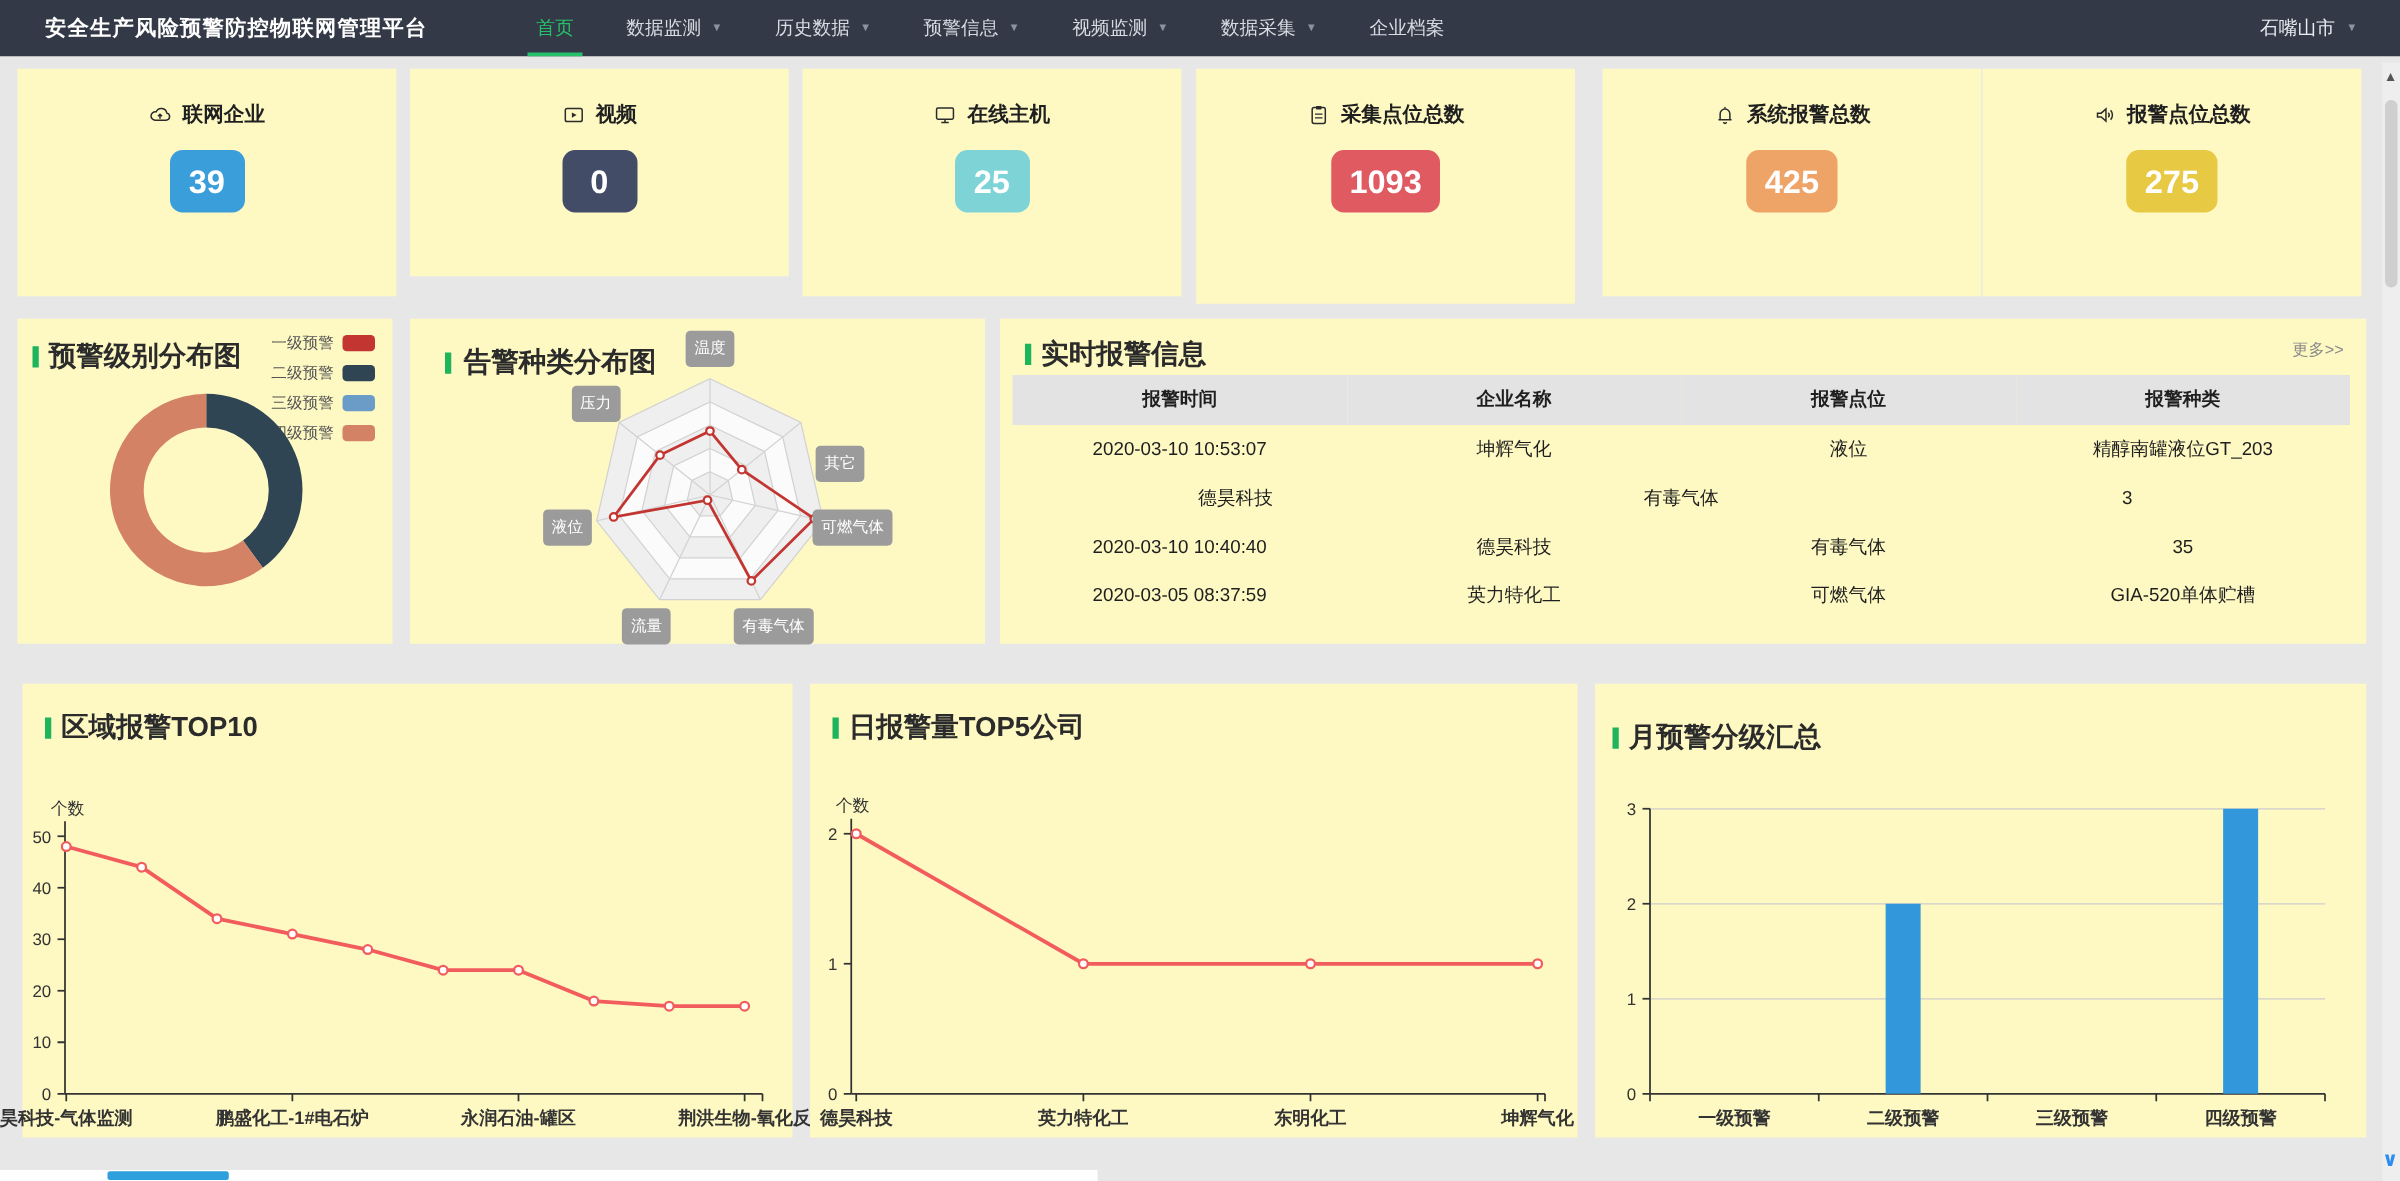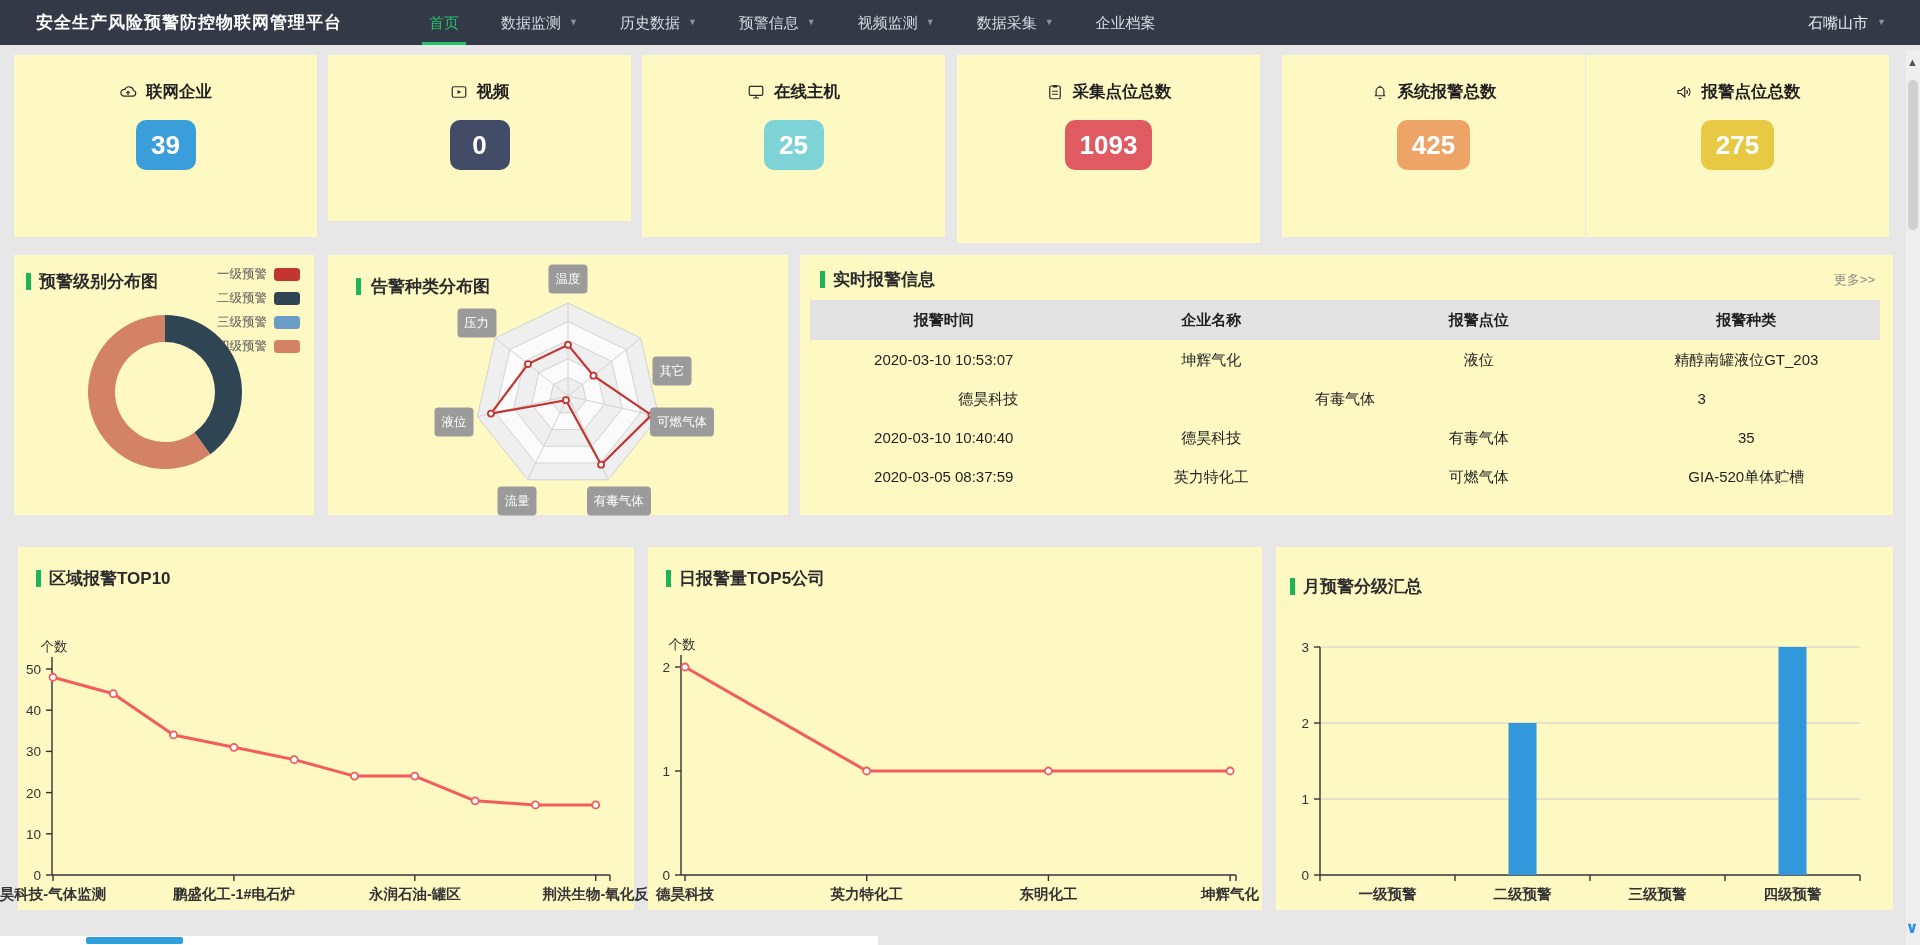--- a/index.html
+++ b/index.html
@@ -15,21 +15,21 @@
   .nav-item .caret{font-size:9px;color:#8b93a3;}
   .nav-item.active{color:#27c06a;}
   .nav-item.active .underline{position:absolute;left:14px;right:14px;bottom:0;height:3px;background:#27c06a;}
   .nav-region{position:absolute;right:34px;top:0;height:45px;line-height:45px;color:#e8ebf0;
               font-size:15px;display:flex;align-items:center;gap:9px;cursor:pointer;}
   .nav-region .caret{font-size:9px;color:#8b93a3;}
   
   .card{position:absolute;background:#fef9c3;}
   .sec-title{position:absolute;display:flex;align-items:center;gap:8px;}
   .sec-bar{width:5px;height:17px;}
-  .sec-text{font-size:17px;font-weight:bold;color:#2b2b2b;}
+  .sec-text{font-size:22px;font-weight:bold;color:#2b2b2b;}
   
   .stat-card{display:flex;flex-direction:column;align-items:center;}
   .stat-head{margin-top:26px;display:flex;align-items:center;gap:9px;}
   .stat-label{font-size:16.5px;font-weight:bold;color:#1f1f1f;}
   .stat-badge{margin-top:17px;min-width:30px;padding:0 15px;height:50px;line-height:50px;
               border-radius:10px;color:#fff;font-size:26px;font-weight:bold;text-align:center;}
   .ic{width:18px;height:18px;display:block;}
   
   .legend{position:absolute;top:12px;right:14px;display:flex;flex-direction:column;gap:10px;}
   .legend-row{display:flex;align-items:center;justify-content:flex-end;gap:7px;height:14px;cursor:pointer;}

